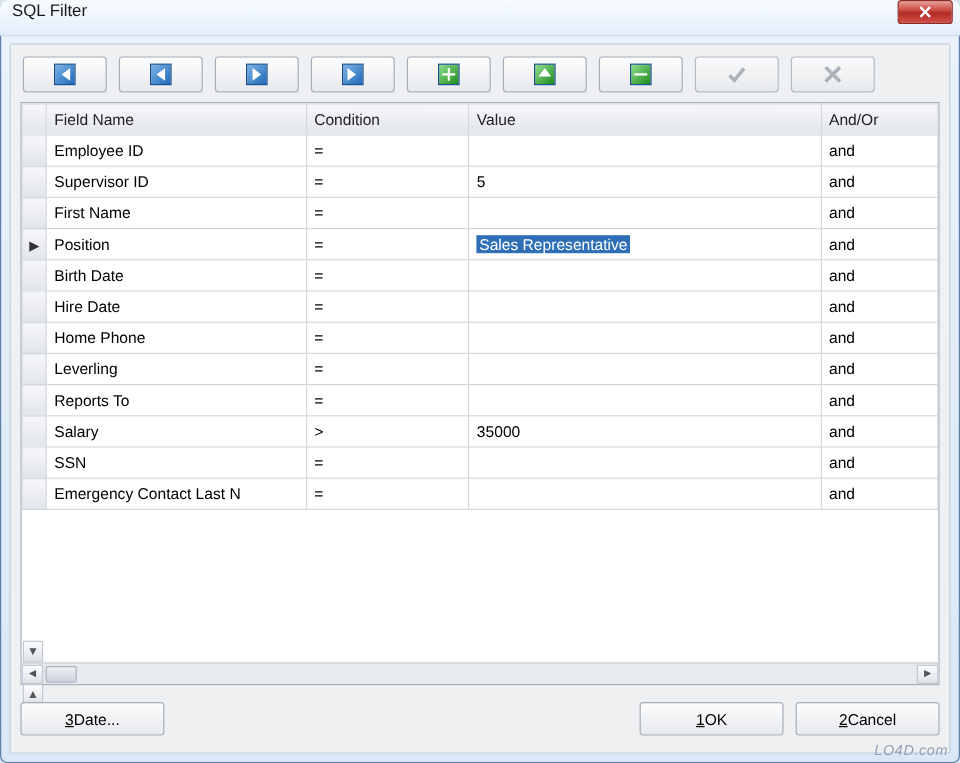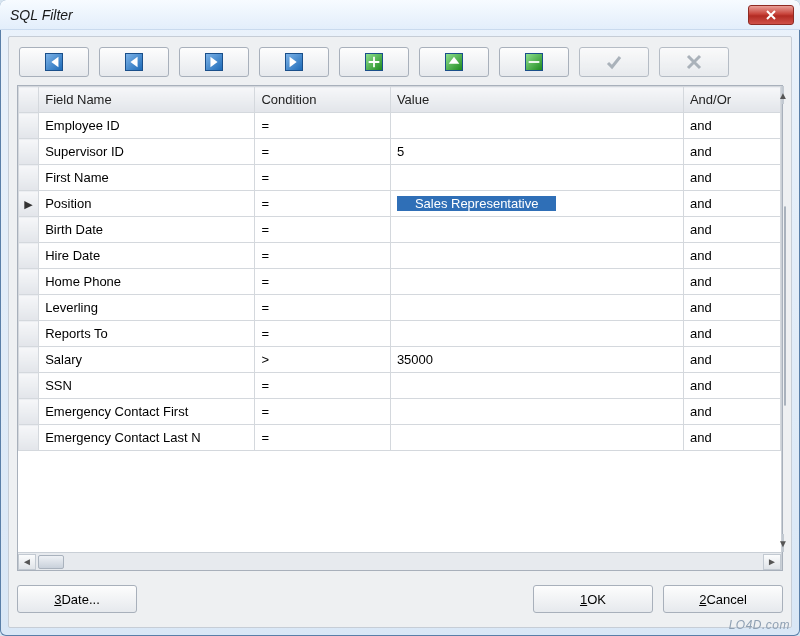--- a/index.html
+++ b/index.html
@@ -14,28 +14,27 @@
   .window {
     position: relative;
     width: 800px; height: 636px;
     background: linear-gradient(#eaf2fb, #d9e7f6);
     border-radius: 6px;
     box-shadow: inset 0 0 0 1px #5a7fa8;
   }
   .titlebar {
     height: 30px;
     display: flex;
-    align-items: center;
+    align-items: flex-start;
     justify-content: space-between;
     padding: 0 6px 0 10px;
     background: linear-gradient(#f7fbff, #e3eefb);
     border-top-left-radius: 6px;
     border-top-right-radius: 6px;
     border-bottom: 1px solid #c9daee;
-    font-style: italic;
   }
   .titlebar .title { color: #1a1a1a; font-size: 14px; }
   .close-btn {
     width: 46px; height: 20px;
     background: linear-gradient(#e9a09a, #c8433a 45%, #b22b23 55%, #d05149);
     border: 1px solid #8e2b24;
     border-radius: 3px;
     display: flex; align-items: center; justify-content: center;
     cursor: pointer;
   }
@@ -67,20 +66,21 @@
   .ticon { width: 18px; height: 18px; border: 1px solid #1a4f8a; position: relative; }
   .ticon.blue { background: linear-gradient(135deg,#7db3e8,#1e6bb8); }
   .ticon.green { background: linear-gradient(135deg,#8fe08f,#1e8a1e); }
   .ticon svg { position: absolute; inset: 0; }
   .gridwrap {
     position: absolute;
     left: 8px; right: 8px; top: 48px; bottom: 56px;
     border: 1px solid #a8b0bb;
     background: #fff;
     display: flex;
+    flex-direction: column;
   }
   .gridbody { flex: 1 1 auto; overflow: hidden; position: relative; }
   .vscroll {
     width: 18px; background: #e7eaee;
     border-left: 1px solid #c9cfd6;
     position: relative;
   }
   .vscroll .up, .vscroll .down {
     position: absolute; left: 0; right: 0; height: 18px;
     display: flex; align-items: center; justify-content: center;
@@ -130,21 +130,21 @@
   table.grid th {
     background: linear-gradient(#f6f7f9,#e2e5ea);
     color: #222;
   }
   .col-marker { width: 20px; padding: 0 !important; text-align: center !important; background: linear-gradient(#f6f7f9,#e2e5ea) !important; }
   .col-field { width: 214px; }
   .col-cond  { width: 134px; }
   .col-value { width: 290px; }
   .col-andor { width: 96px; }
   td.sel span {
-    background: #2f6fb7; color: #fff; padding: 0 18px;
+    background: #2f6fb7; color: #fff; padding: 0 2px;
   }
   .row-marker { font-size: 11px; color: #333; }
   .footer {
     position: absolute; left: 8px; right: 8px; bottom: 8px; height: 40px;
     display: flex; align-items: center;
   }
   .footer .spacer { flex: 1; }
   .fbtn {
     min-width: 120px; height: 28px;
     padding: 0 18px;
@@ -331,27 +331,20 @@
               </tr>
               <tr>
                 <td class="col-marker"></td>
                 <td>SSN</td>
                 <td>=</td>
                 <td></td>
                 <td>and</td>
               </tr>
               <tr>
                 <td class="col-marker"></td>
-                <td>Emergency Contact First</td>
-                <td>=</td>
-                <td></td>
-                <td>and</td>
-              </tr>
-              <tr>
-                <td class="col-marker"></td>
                 <td>Emergency Contact Last N</td>
                 <td>=</td>
                 <td></td>
                 <td>and</td>
               </tr>
             </tbody>
         </table>
         <div class="hscroll">
           <div class="left">
               <span class="arrow">◄</span>

